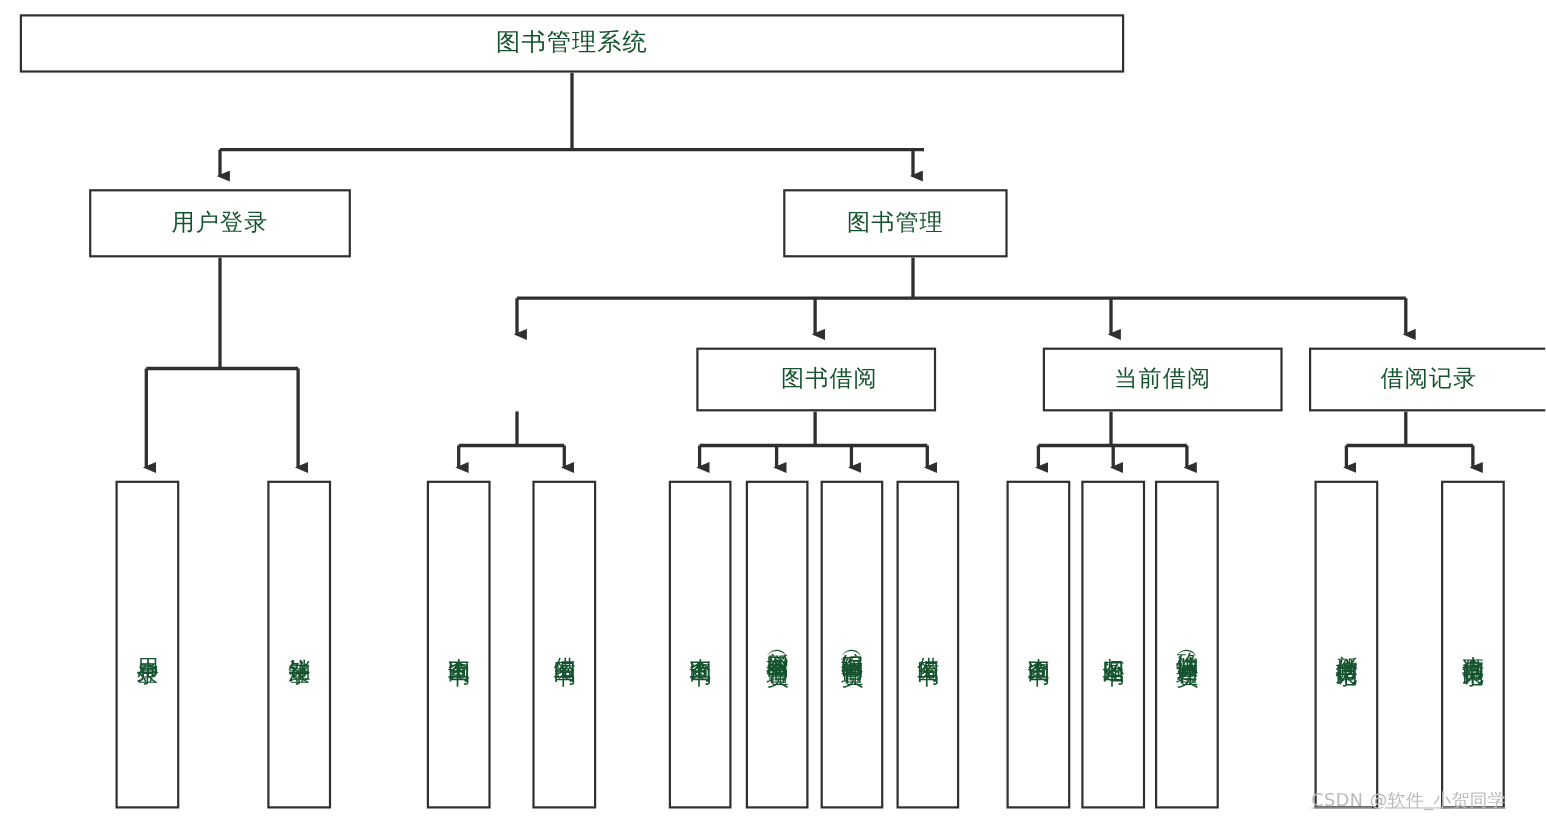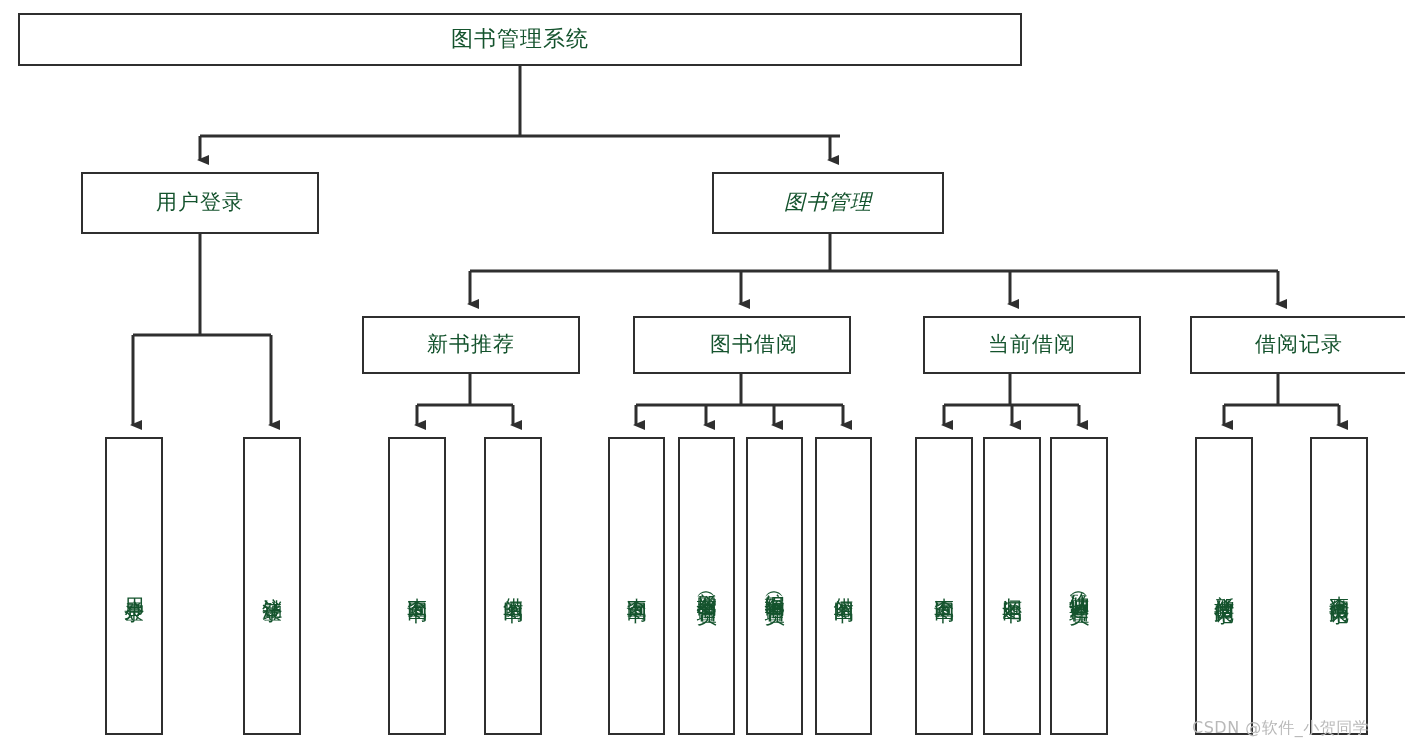--- a/index.html
+++ b/index.html
@@ -125,31 +125,28 @@
     </g>
   </svg>
 
   <div class="node horiz root" style="left:18px; top:13px; width:1004px; height:53px;">
     <span>图书管理系统</span>
   </div>
 
   <div class="node horiz" style="left:81px; top:172px; width:238px; height:62px;">
     <span>用户登录</span>
   </div>
-  <div class="node horiz" style="left:712px; top:172px; width:232px; height:62px;font-style:italic;">
+  <div class="node horiz" style="left:712px; top:172px; width:204px; height:62px;">
     <span>图书管理</span>
   </div>
 
-  <div class="node horiz" style="left:362px; top:316px; width:218px; height:58px;">
-    <span>新书推荐</span>
-  </div>
   <div class="node horiz" style="left:633px; top:316px; width:218px; height:58px;padding-left:24px;">
     <span>图书借阅</span>
   </div>
-  <div class="node horiz" style="left:923px; top:316px; width:218px; height:58px;">
+  <div class="node horiz" style="left:948px; top:316px; width:218px; height:58px;">
     <span>当前借阅</span>
   </div>
   <div class="node horiz" style="left:1170px; top:316px; width:218px; height:58px;margin-left:20px;">
     <span>借阅记录</span>
   </div>
 
   <div class="node vert" style="left:105px; top:437px; width:58px; height:298px;">
     <span class="vtext">用户登录</span>
   </div>
   <div class="node vert" style="left:243px; top:437px; width:58px; height:298px;">
@@ -186,15 +183,15 @@
     <span class="vtext">确认归还（管理员）</span>
   </div>
 
   <div class="node vert" style="left:1195px; top:437px; width:58px; height:298px;">
     <span class="vtext">新增借阅记录</span>
   </div>
   <div class="node vert" style="left:1310px; top:437px; width:58px; height:298px;">
     <span class="vtext">查询借阅记录</span>
   </div>
 
-  <div class="watermark" style="left:1192px; top:718px;">CSDN @软件_小贺同学</div>
+  <div class="watermark" style="left:1192px; top:718px;text-decoration:underline;">CSDN @软件_小贺同学</div>
 
 </div>
 
 </body></html>

